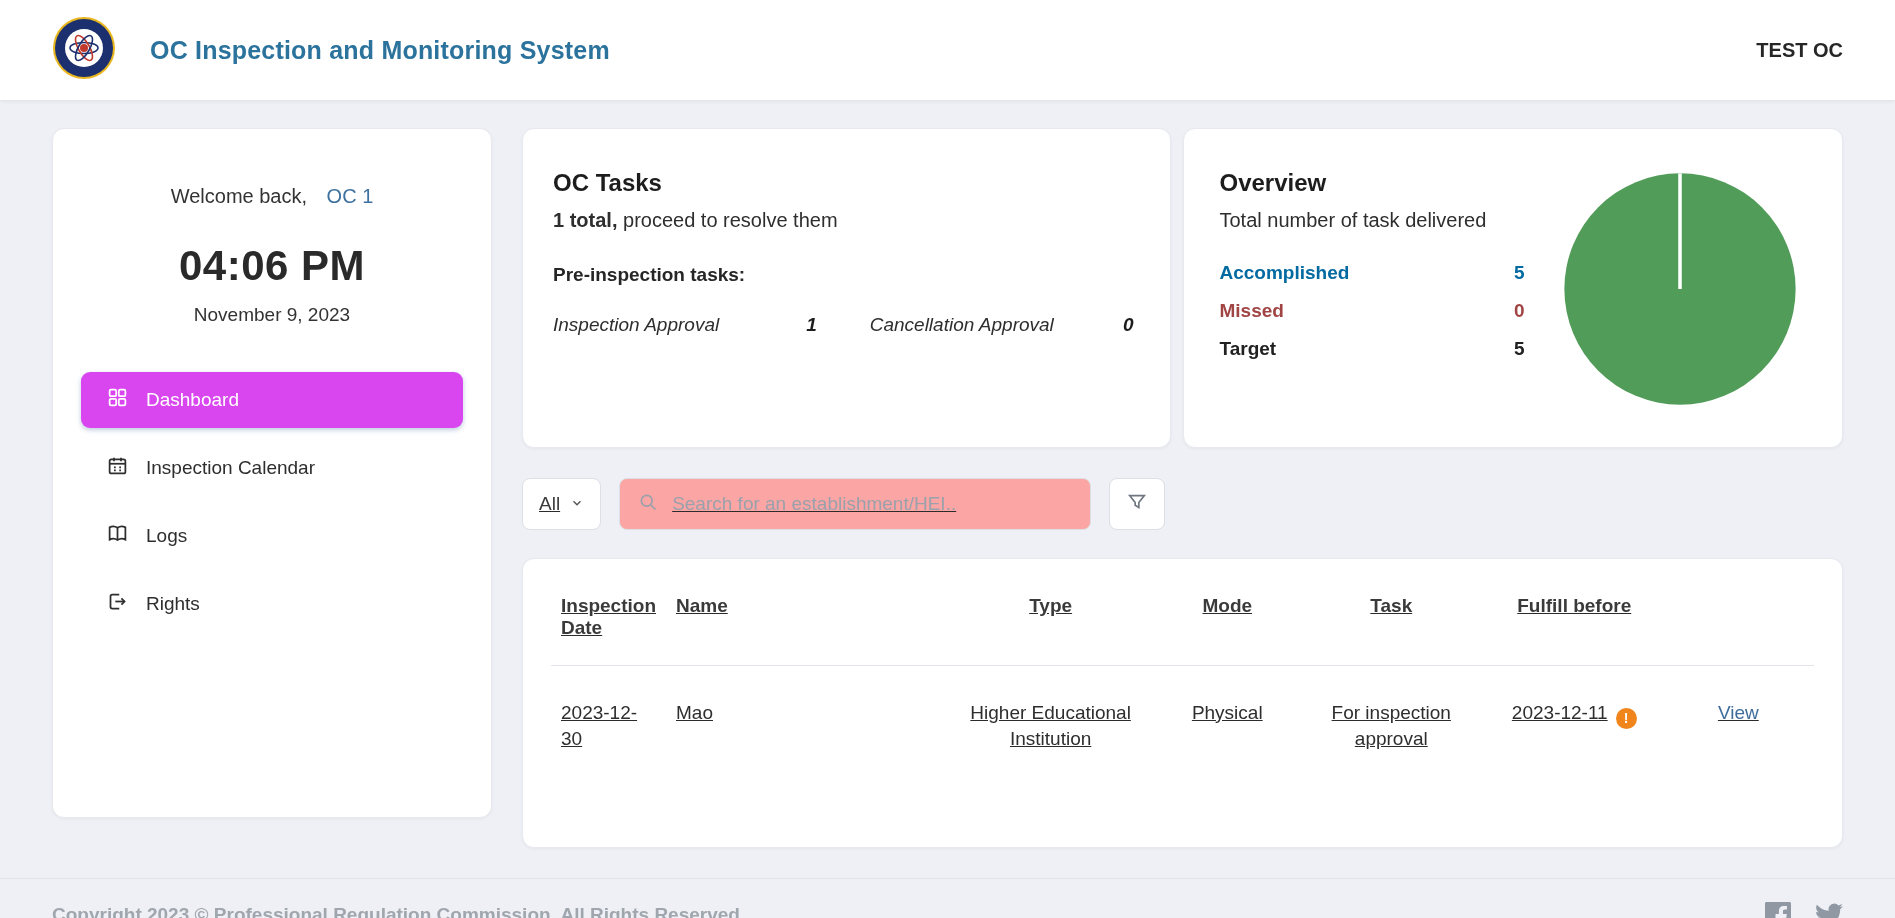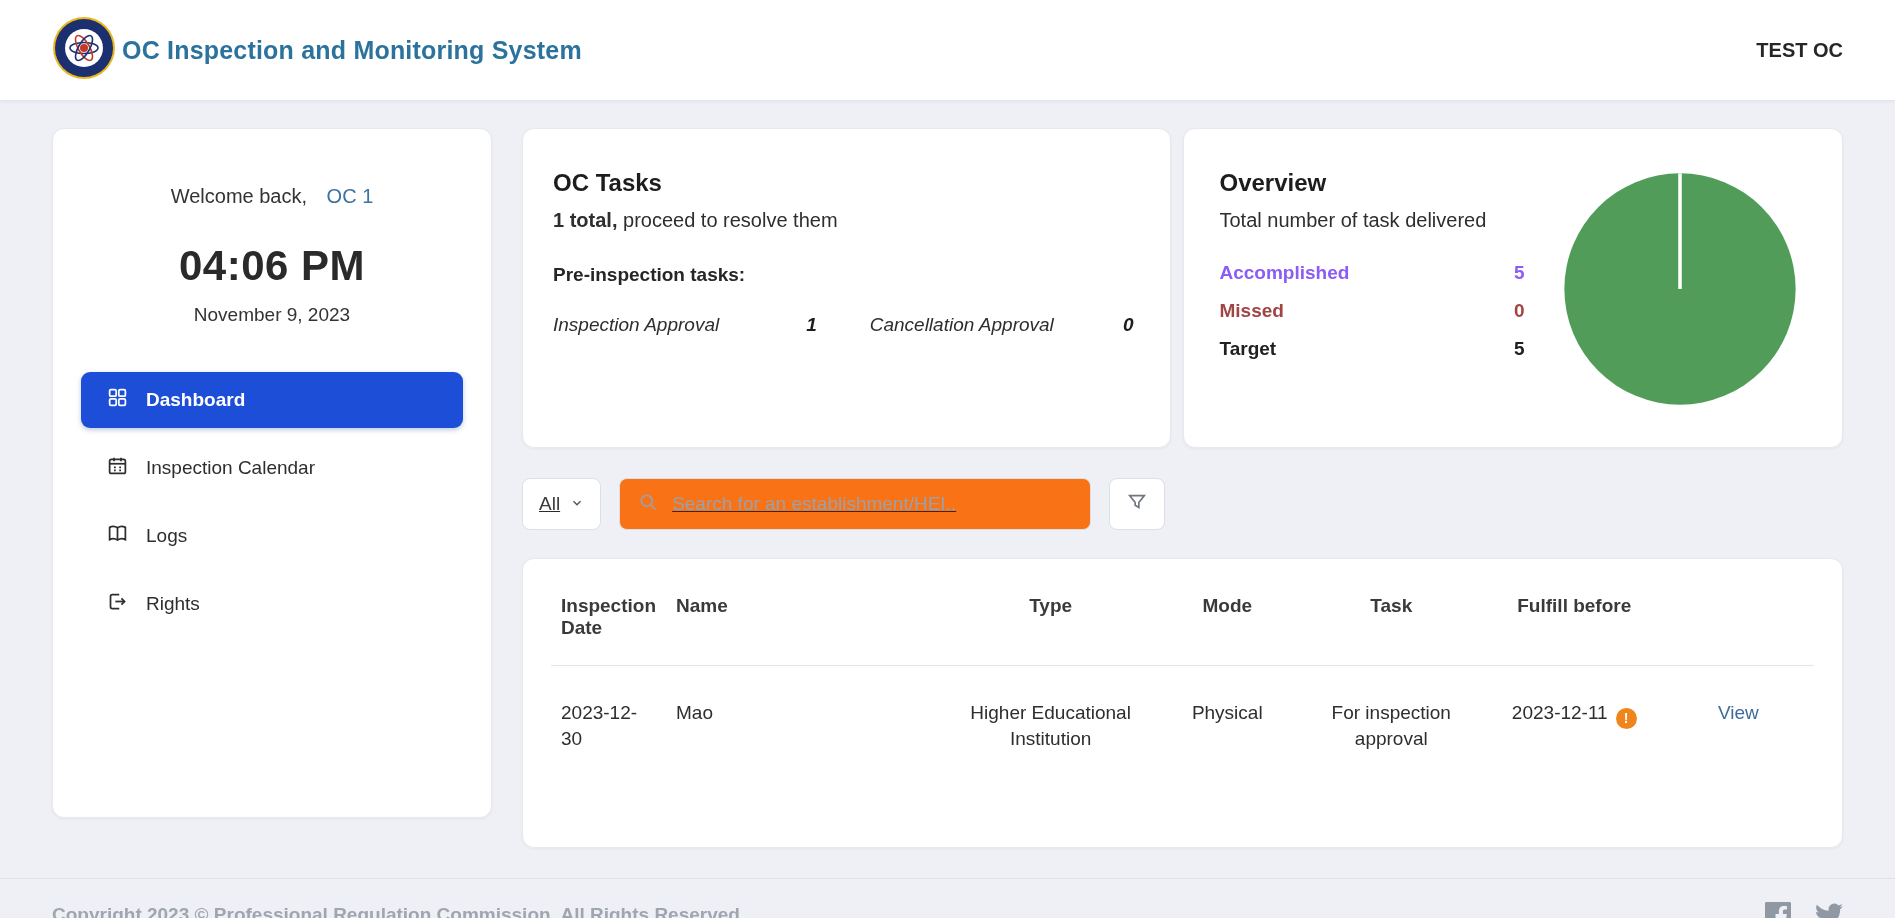--- a/index.html
+++ b/index.html
@@ -16,21 +16,21 @@
     background: #ffffff;
     height: 100px;
     display: flex;
     align-items: center;
     justify-content: space-between;
     padding: 0 52px;
     box-shadow: 0 1px 4px rgba(0,0,0,.08);
     position: relative;
     z-index: 2;
   }
-  .header-left { display: flex; align-items: center; gap: 6px; }
+  .header-left { display: flex; align-items: center; gap: 34px; }
   .header-title {
     font-size: 25px;
     font-weight: 700;
     color: #2b739c;
     letter-spacing: .2px;
   }
   .header-user { font-size: 20px; font-weight: 700; color: #262626; }
 
   
   .main {
@@ -72,23 +72,23 @@
     padding: 15px 26px;
     border-radius: 9px;
     font-size: 19px;
     font-weight: 500;
     color: #2e2e2e;
     cursor: pointer;
     user-select: none;
   }
   .nav-item svg { flex-shrink: 0; }
   .nav-item.active {
-    background: #1d4ed8;
+    background: #d946ef;
     color: #ffffff;
-    font-weight: 700;
+    font-weight: 400;
     box-shadow: 0 2px 5px rgba(62,109,155,.35);
   }
 
   
   .content { flex: 1; display: flex; flex-direction: column; }
   .top-row { display: flex; gap: 12px; }
 
   .tasks-card { flex: 1; min-height: 300px; padding: 40px 30px; }
   .card-title { font-size: 24px; font-weight: 700; color: #1d1d1d; margin: 0 0 12px 0; }
   .tasks-summary { font-size: 20px; color: #2e2e2e; }
@@ -98,42 +98,42 @@
   .task-pair { width: 45%; display: flex; justify-content: space-between; align-items: baseline; font-style: italic; }
   .task-pair .task-label { font-size: 19px; color: #2e2e2e; }
   .task-pair .task-value { font-size: 19px; font-weight: 700; color: #1d1d1d; }
 
   .overview-card { flex: 1; min-height: 300px; padding: 40px 36px; display: flex; }
   .overview-left { width: 52%; }
   .overview-sub { font-size: 20px; color: #2e2e2e; margin-bottom: 30px; }
   .stat-row { display: flex; justify-content: space-between; align-items: baseline; margin: 16px 0; }
   .stat-label { font-size: 19px; font-weight: 600; }
   .stat-value { font-size: 19px; font-weight: 700; }
-  .stat-green { color: #8b5cf6; }
+  .stat-green { color: #0369a1; }
   .stat-red { color: #a04444; }
   .stat-dark { color: #212121; }
   .pie-wrap { flex: 1; display: flex; justify-content: flex-end; align-items: flex-start; padding-top: 2px; padding-right: 8px; }
 
   
   .filter-bar { display: flex; align-items: flex-start; gap: 18px; margin-top: 30px; text-decoration: underline; }
   .dropdown {
     background: #fff;
     border: 1px solid #dcdfe5;
     border-radius: 8px;
     height: 52px;
     padding: 0 16px;
     display: flex;
     align-items: center;
     gap: 10px;
     font-size: 19px;
     color: #3a3a3a;
     cursor: pointer;
   }
   .search-box {
-    background: #f97316;
+    background: #fca5a5;
     border: 1px solid #dcdfe5;
     border-radius: 8px;
     height: 52px;
     width: 472px;
     display: flex;
     align-items: center;
     gap: 12px;
     padding: 0 18px;
   }
   .search-box input {
@@ -153,21 +153,21 @@
     border: 1px solid #dcdfe5;
     border-radius: 8px;
     display: flex;
     align-items: center;
     justify-content: center;
     cursor: pointer;
   }
 
   
   .table-card { margin-top: 28px; min-height: 290px; padding: 6px 28px 36px 28px; }
-  table { width: 100%; border-collapse: collapse; }
+  table { width: 100%; border-collapse: collapse; text-decoration: underline; }
   th {
     font-size: 19px;
     font-weight: 700;
     color: #3a3a3a;
     padding: 30px 10px 26px 10px;
     vertical-align: top;
   }
   thead tr { border-bottom: 1px solid #e3e5ea; }
   td { font-size: 19px; color: #2e2e2e; padding: 34px 10px; vertical-align: top; line-height: 1.35; }
   .col-date  { width: 110px; text-align: left; }

